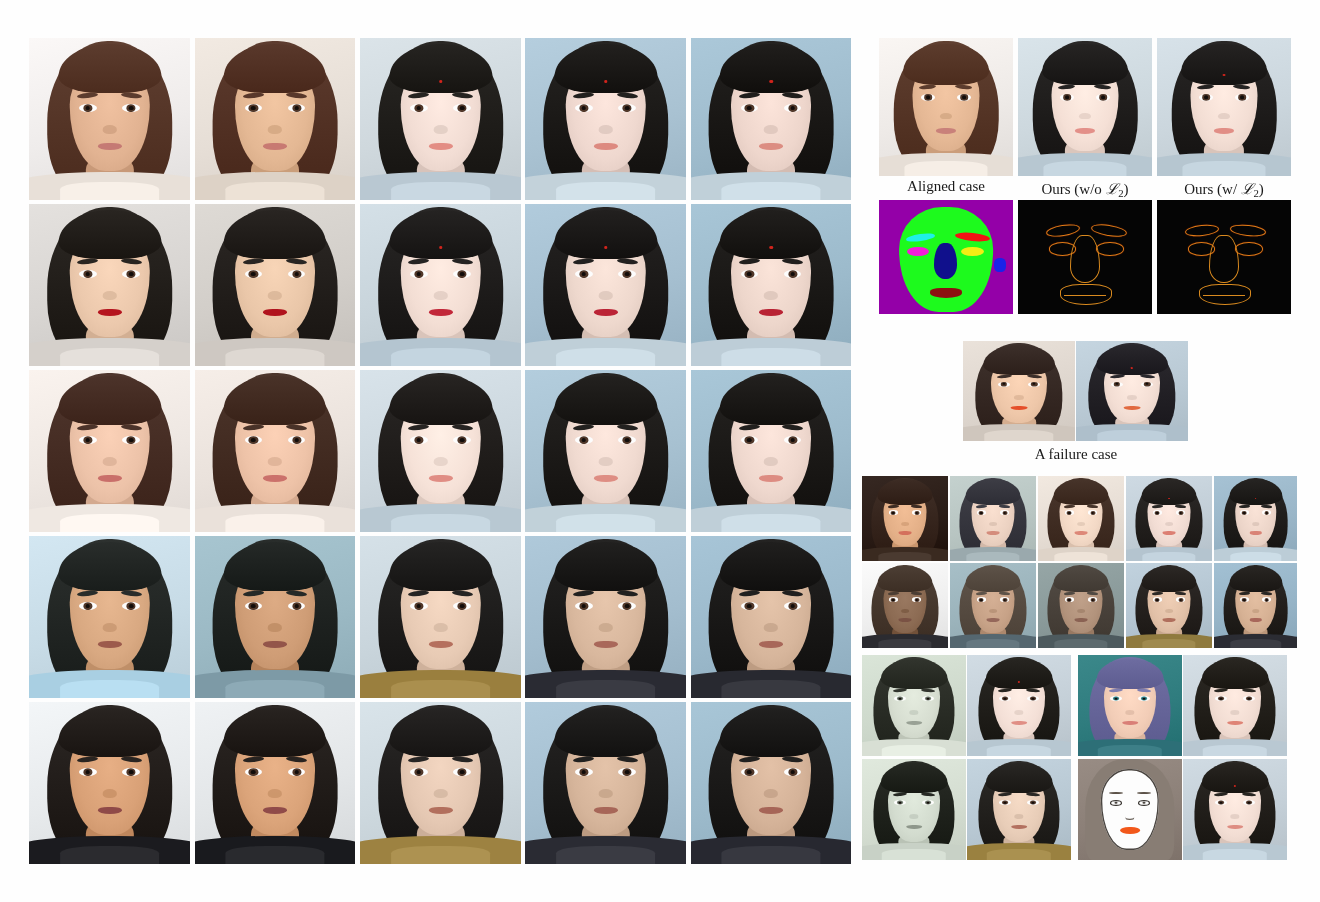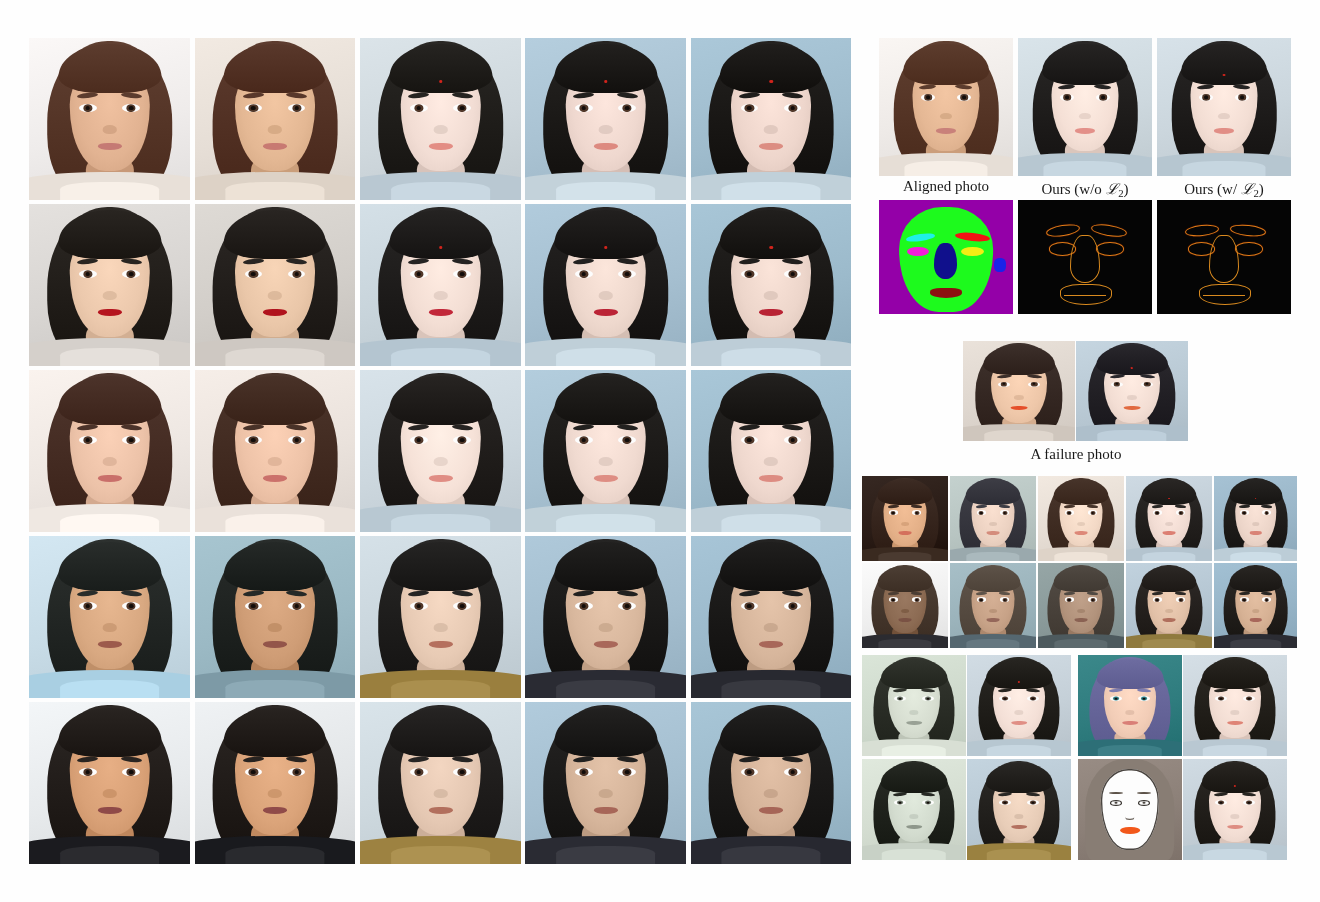--- a/index.html
+++ b/index.html
@@ -777,21 +777,21 @@
           <div class="iris" style="background:#51382a;"></div>
           <div class="pupil"></div>
         </div>
         <div class="nose" style="top:54%;background:#ddc8be;opacity:.7;"></div>
         <div class="mouth" style="top:65%;background:#e18e86;"></div>
         <div class="bindi" style="top:26%;"></div>
       </div>
     </div>
 
   <div class="caption" style="left:879px; top:178px; width:134px; font-size:15px;">
-    <span>Aligned photo</span>
+    <span>Aligned case</span>
   </div>
   <div class="caption" style="left:1018px; top:178px; width:134px; font-size:15px;">
     <span>Ours (w/o&nbsp;</span><span class="cal">ℒ</span><span class="sub">2</span><span>)</span>
   </div>
   <div class="caption" style="left:1157px; top:178px; width:134px; font-size:15px;">
     <span>Ours (w/&nbsp;</span><span class="cal">ℒ</span><span class="sub">2</span><span>)</span>
   </div>
 
   <div class="group" id="ablation-bottom" style="left:879px; top:200px; width:420px; height:118px;">
       <div class="cell segmap" style="background: rgb(148, 0, 168); left: 0px; top: 0px; width: 134px; height: 114px;">
@@ -863,21 +863,21 @@
         <div class="eye r" style="top:40.5%;">
           <div class="iris" style="background:#51382a;"></div>
           <div class="pupil"></div>
         </div>
         <div class="nose" style="top:54%;background:#ddc8be;opacity:.7;"></div>
         <div class="mouth" style="top:65%;background:#e16a40;"></div>
         <div class="bindi" style="top:26%;"></div>
       </div>
     </div>
   <div class="caption" style="left:963px; top:446px; width:226px; font-size:15px;">
-    <span>A failure photo</span>
+    <span>A failure case</span>
   </div>
 
   <div class="group" id="extra-grid" style="left:862px; top:476px; width:435px; height:172px;">
       <div class="cell" style="left: 0px; top: 0px; width: 86px; height: 85px;">
         <div class="bg" style="background:linear-gradient(165deg, #362822, #2a1c16 55%, #1c0e08);"></div>
         <div class="hair-back" style="background:linear-gradient(180deg, #413028, #2b1a12);"></div>
         <div class="neck" style="background:#ca966e;"></div>
         <div class="shoulders" style="background:#3a2a20;"></div>
         <div class="collar" style="background:#4a3a30;"></div>
         <div class="face" style="background:radial-gradient(ellipse at 50% 36%, #f2be96, #e4b088 58%, #d09c74);"></div>

